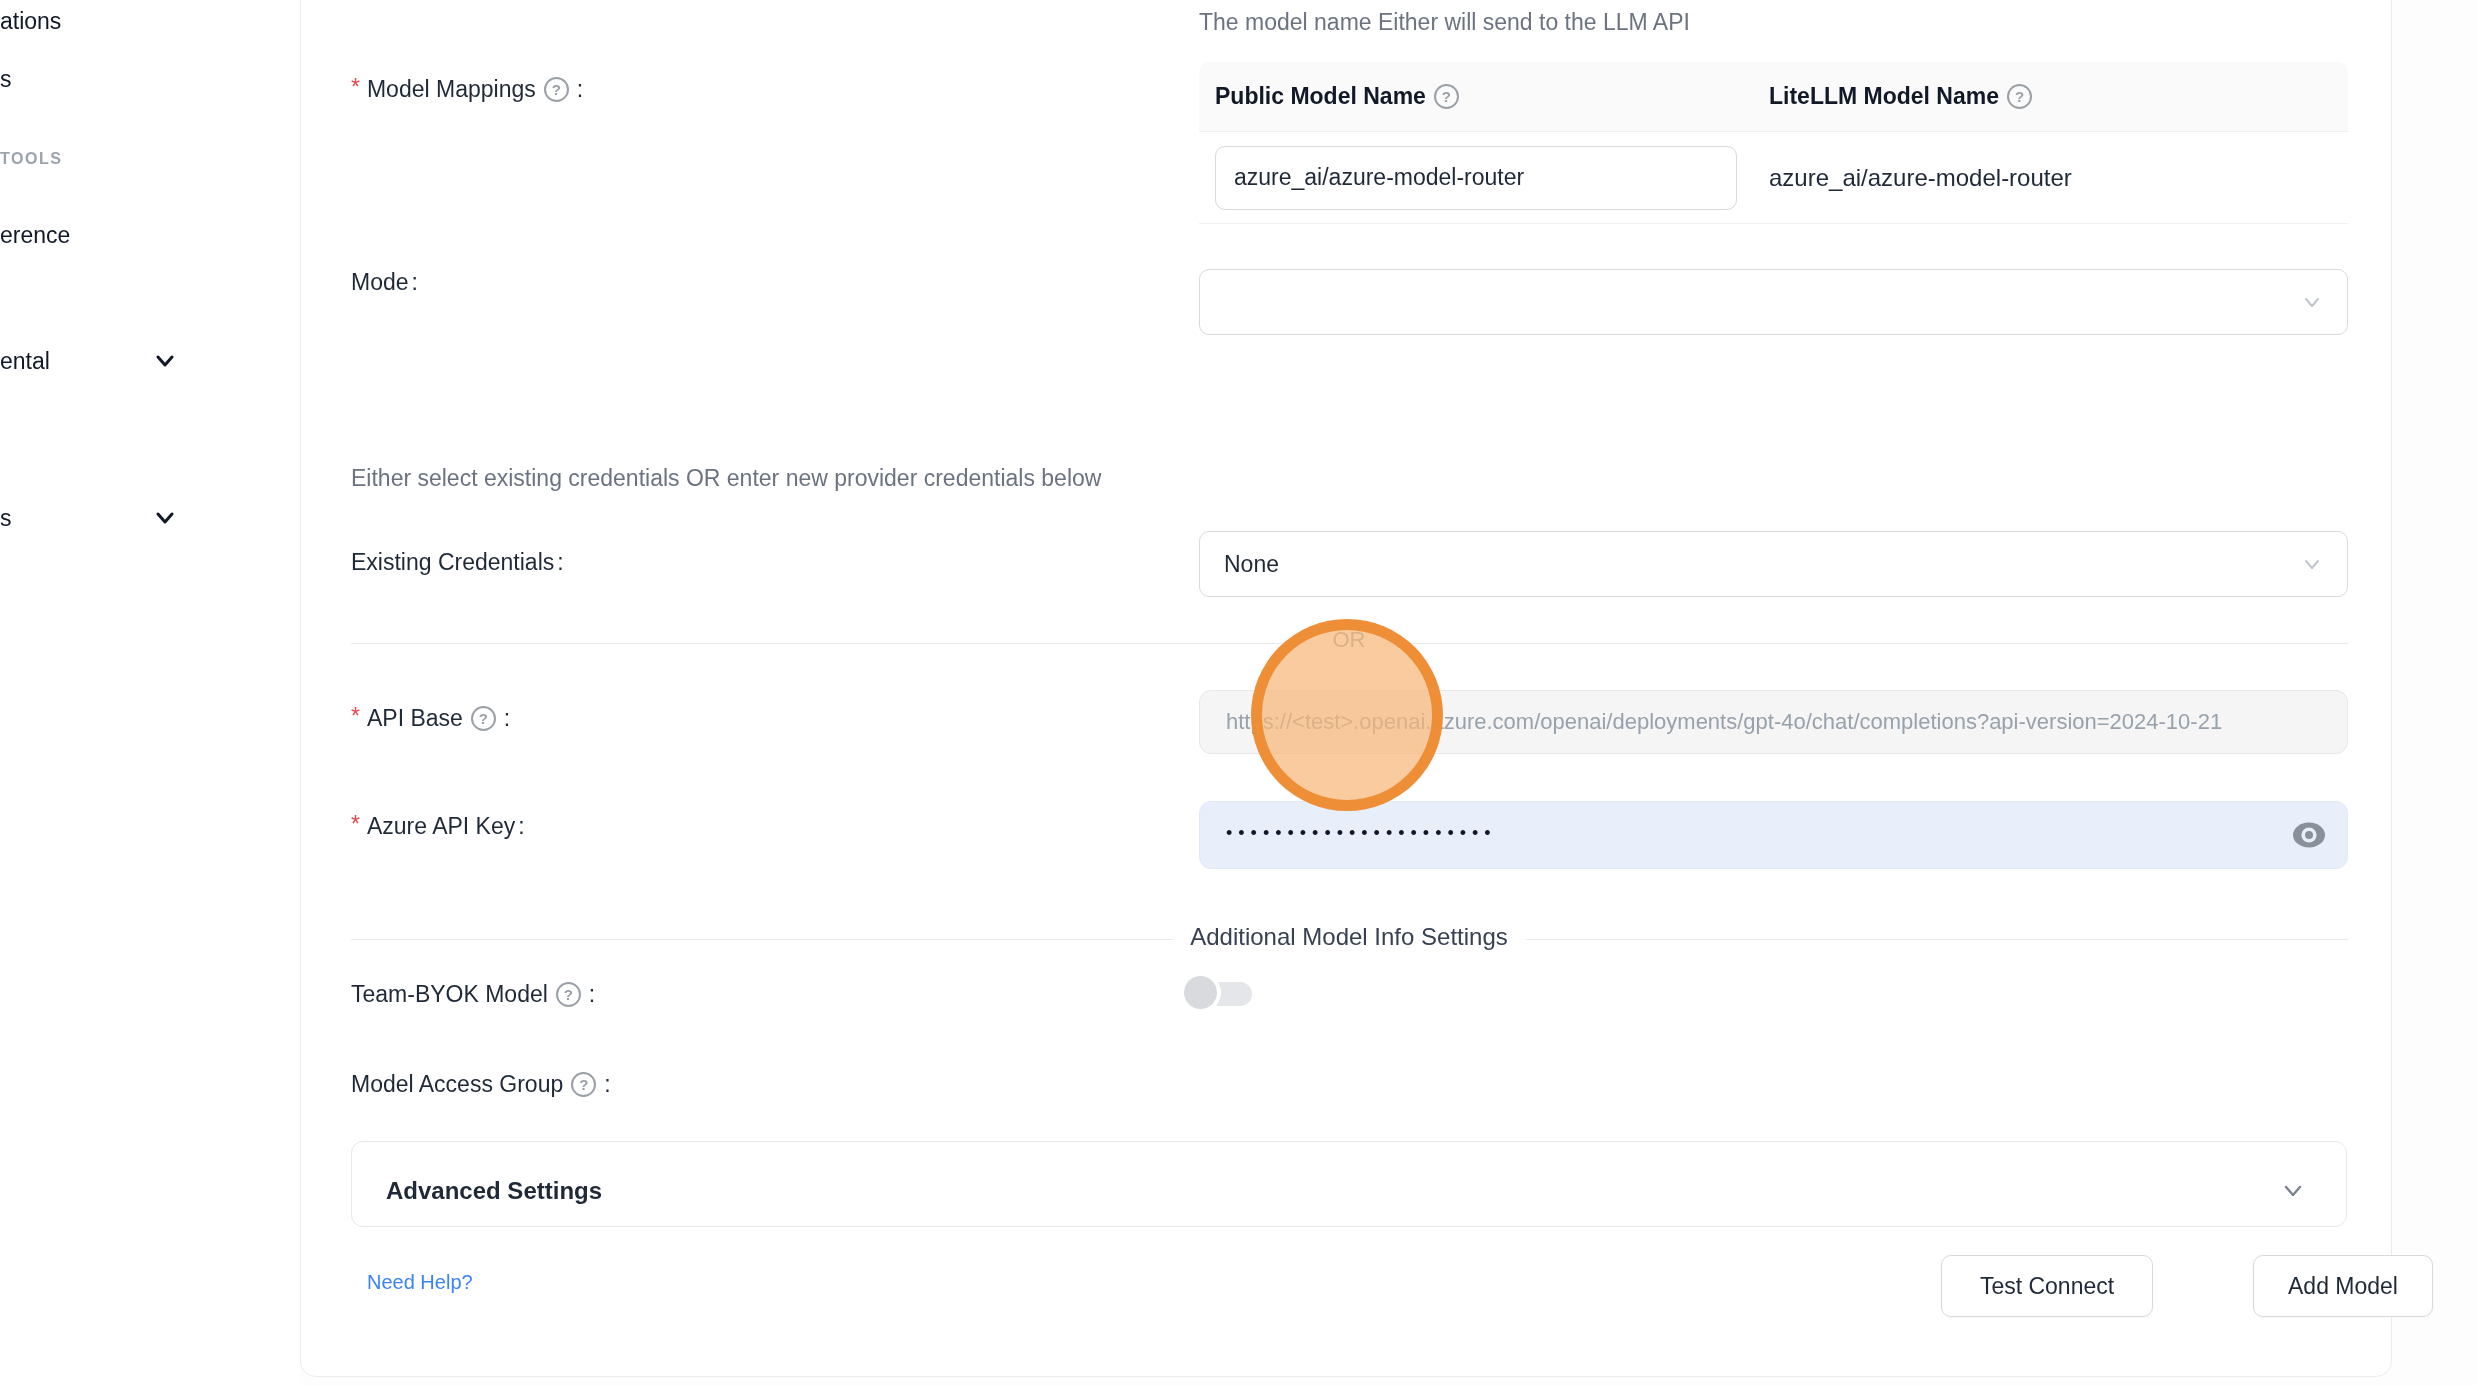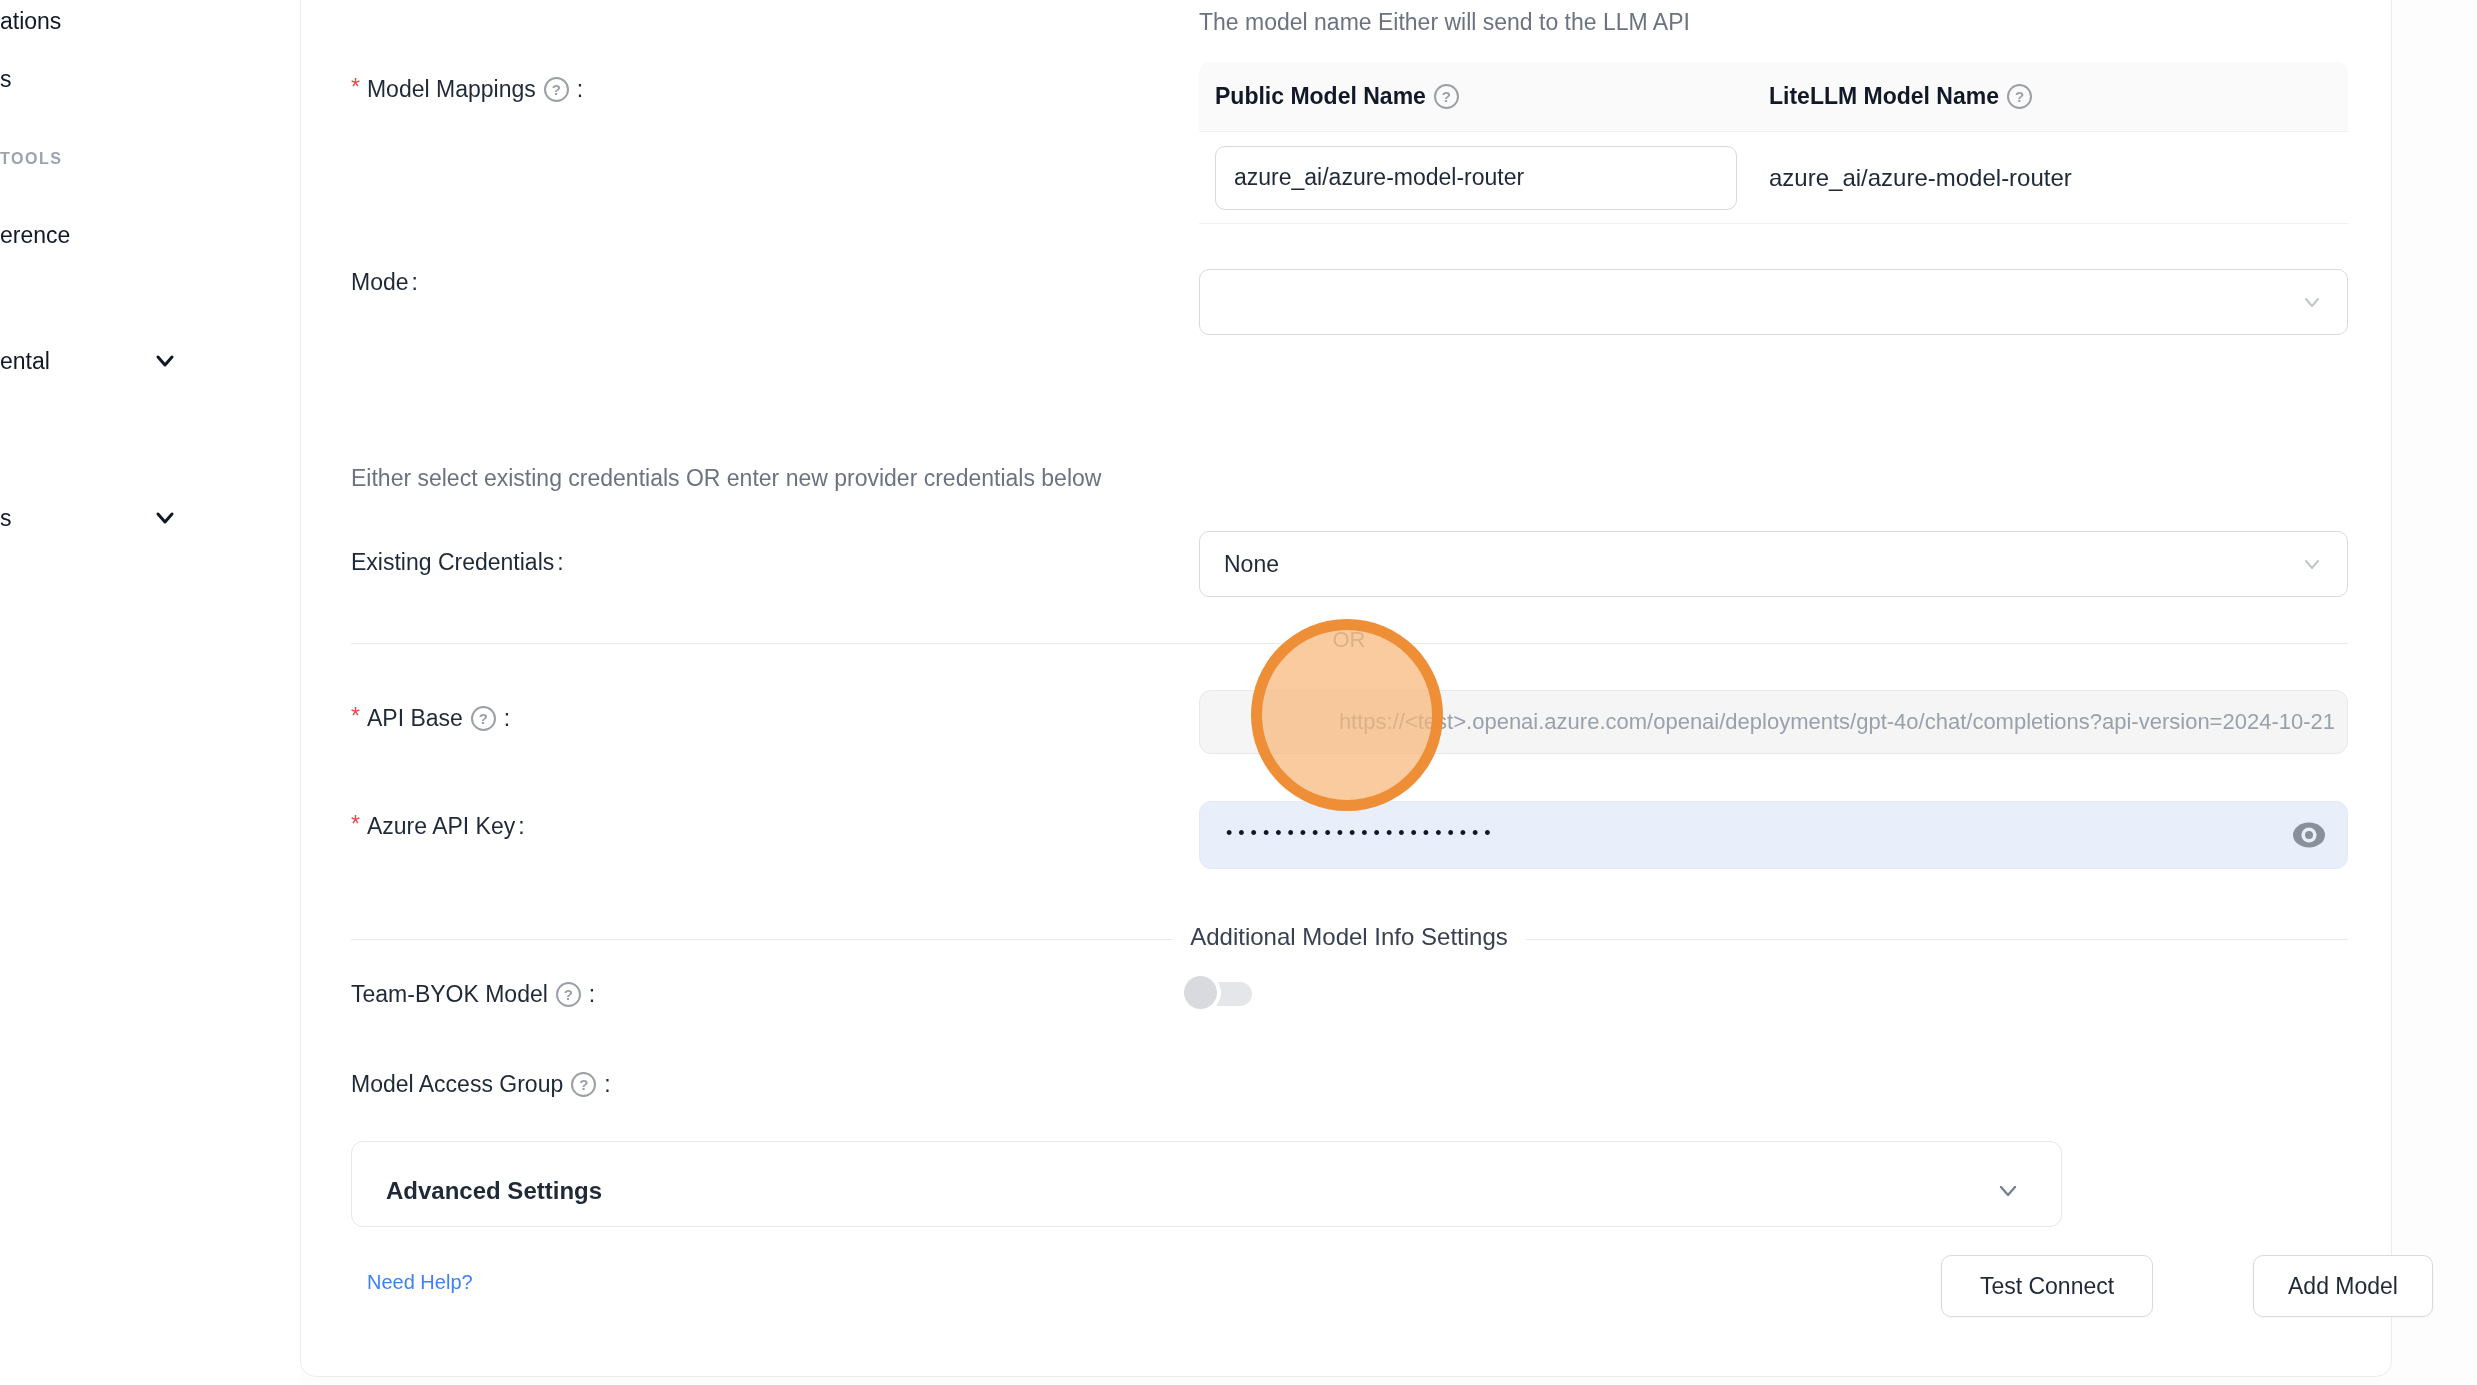--- a/index.html
+++ b/index.html
@@ -65,39 +65,39 @@
   .note { left:50px; top:484px; font-size:23px; color:#6b7280; white-space:nowrap; }
 
   .hline { border-top:1px solid #e8e8e8; height:0; }
   .divider-text { background:#ffffff; padding:0 18px; white-space:nowrap; }
   .or-text { font-size:22px; color:#9aa3ad; }
   .info-text { font-size:24px; color:#374151; }
 
   .apibase-box {
     left:898px; top:709px; width:1149px; height:64px;
     background:#f5f5f5; border:1px solid #e8e8e8; border-radius:12px;
-    display:flex; align-items:center; padding:0 12px; overflow:hidden;justify-content:flex-end;
+    display:flex; align-items:center; padding:0 26px; overflow:hidden;
   }
   .apibase-box .url { font-size:22px; color:#98a1ac; white-space:nowrap; }
 
   .key-box {
     left:898px; top:820px; width:1149px; height:68px;
     background:#e9eefb; border:1px solid #e2e9f8; border-radius:12px;
     display:flex; align-items:center; padding:0 60px 0 26px; cursor:text;
   }
   .dots { font-size:18px; letter-spacing:6px; color:#0f172a; white-space:nowrap; position:relative; top:-2px; }
   .eye { position:absolute; right:20px; top:50%; transform:translateY(-50%); cursor:pointer; width:36px; height:30px; }
 
   
   .toggle { left:883px; top:995px; width:70px; height:36px; cursor:pointer; }
   .toggle .pill { position:absolute; left:22px; top:6px; width:46px; height:24px; background:#e4e6e9; border-radius:12px; }
   .toggle .knob { position:absolute; left:0; top:0; width:33px; height:33px; background:#d8dade; border-radius:50%; box-shadow:0 0 0 4px #ffffff; }
 
   .advanced {
-    left:50px; top:1160px; width:1711px; height:86px;
+    left:50px; top:1160px; width:1996px; height:86px;
     border:1px solid #e5e7eb; border-radius:12px; background:#fff;
     display:flex; align-items:center; padding:14px 40px 0 34px; cursor:pointer;
   }
   .advanced .title { font-size:24px; font-weight:700; color:#1f2937; }
   .advanced .adv-arrow { margin-left:auto; }
 
   .need-help { left:66px; top:1290px; font-size:20px; }
 
   .btn {
     top:1274px; height:62px; background:#fff; border:1px solid #d9d9d9; border-radius:10px;

